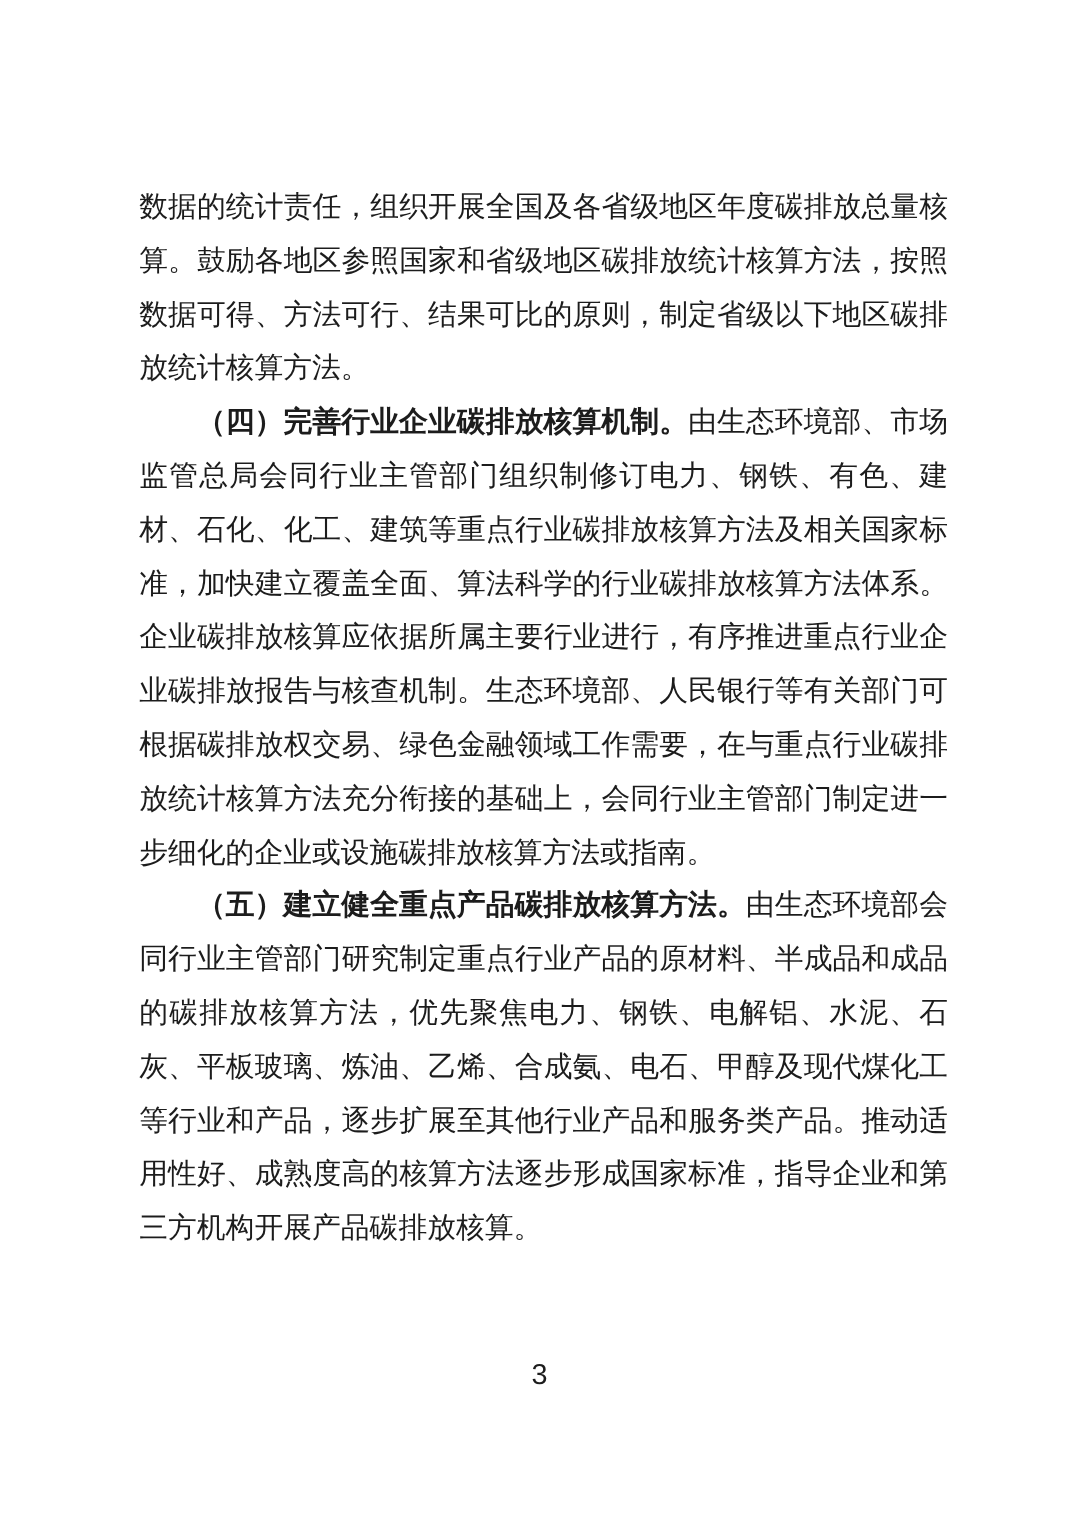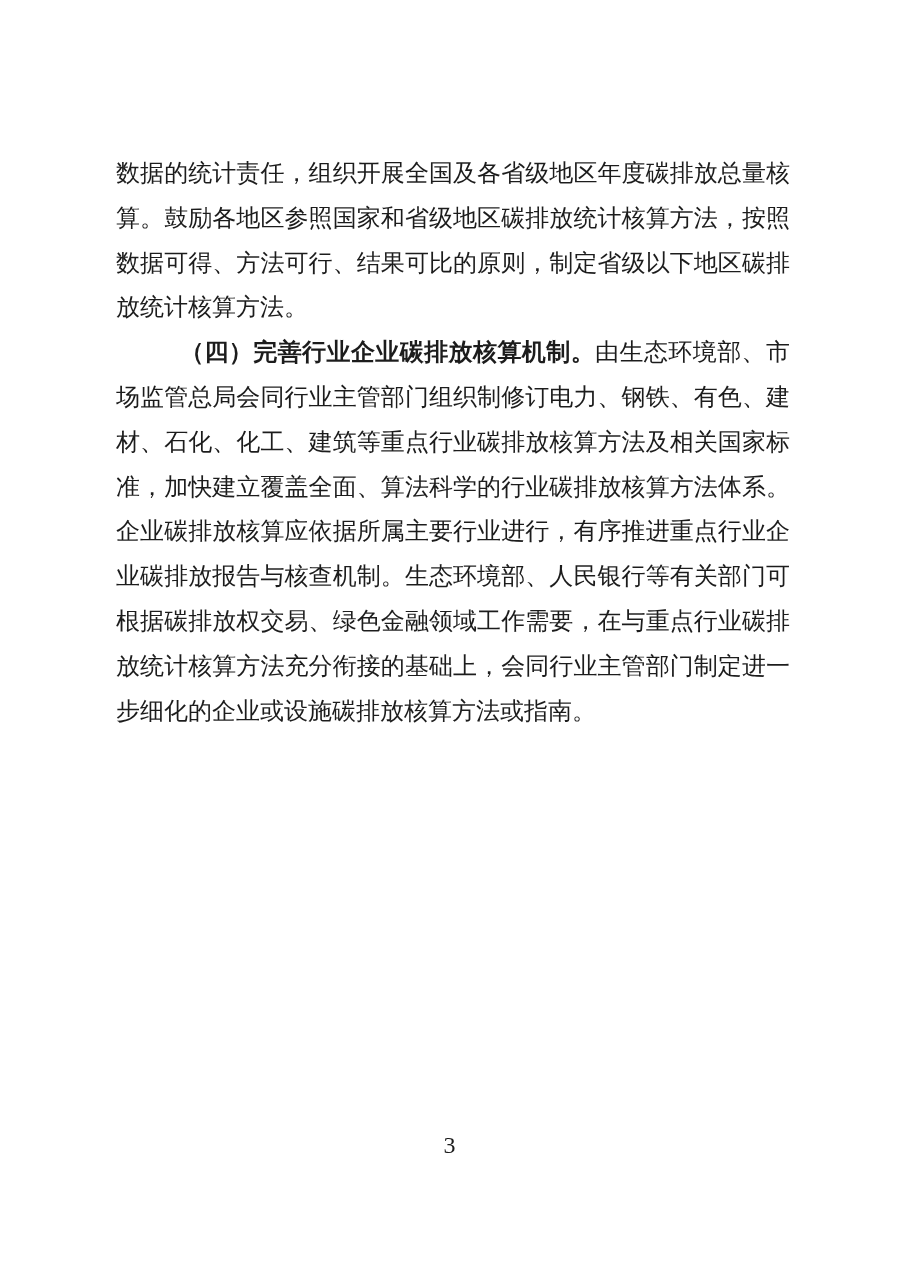--- a/index.html
+++ b/index.html
@@ -7,21 +7,21 @@
     padding: 0;
     background: #e8e8e8;
   }
   .page {
     position: relative;
     width: 899px;
     height: 1272px;
     background: #ffffff;
     margin: 0 auto;
     overflow: hidden;
-    font-family: Liberation Serif, serif;
+    font-family: Liberation Sans, sans-serif;
     color: #1c1c1c;
   }
   .text-body {
     position: absolute;
     left: 116px;
     top: 151px;
     width: 674px;
     font-size: 24px;
     line-height: 44.8px;
     text-align: justify;
@@ -30,21 +30,20 @@
   .text-body p {
     margin: 0;
     padding: 0;
     text-indent: 2em;
   }
   .text-body p.no-indent {
     text-indent: 0;
   }
   .para-lead {
     font-weight: bold;
-    margin-left: 16px;
   }
   .page-number {
     position: absolute;
     left: 0;
     top: 1132px;
     width: 100%;
     text-align: center;
     font-size: 24px;
     color: #1c1c1c;
   }
@@ -53,19 +52,20 @@
 <body>
 
 <div class="page">
 
   <div class="text-body">
 
     <p class="no-indent"><span>数据的统计责任，组织开展全国及各省级地区年度碳排放总量核算。鼓励各地区参照国家和省级地区碳排放统计核算方法，按照数据可得、方法可行、结果可比的原则，制定省级以下地区碳排放统计核算方法。</span></p>
 
     <p><span class="para-lead">（四）完善行业企业碳排放核算机制。</span><span>由生态环境部、市场监管总局会同行业主管部门组织制修订电力、钢铁、有色、建材、石化、化工、建筑等重点行业碳排放核算方法及相关国家标准，加快建立覆盖全面、算法科学的行业碳排放核算方法体系。企业碳排放核算应依据所属主要行业进行，有序推进重点行业企业碳排放报告与核查机制。生态环境部、人民银行等有关部门可根据碳排放权交易、绿色金融领域工作需要，在与重点行业碳排放统计核算方法充分衔接的基础上，会同行业主管部门制定进一步细化的企业或设施碳排放核算方法或指南。</span></p>
 
+    <p><span class="para-lead">（五）建立健全重点产品碳排放核算方法。</span><span>由生态环境部会同行业主管部门研究制定重点行业产品的原材料、半成品和成品的碳排放核算方法，优先聚焦电力、钢铁、电解铝、水泥、石灰、平板玻璃、炼油、乙烯、合成氨、电石、甲醇及现代煤化工等行业和产品，逐步扩展至其他行业产品和服务类产品。推动适用性好、成熟度高的核算方法逐步形成国家标准，指导企业和第三方机构开展产品碳排放核算。</span></p>
 
 
   </div>
 
   <div class="page-number">3</div>
 
 </div>
 
 </body></html>

